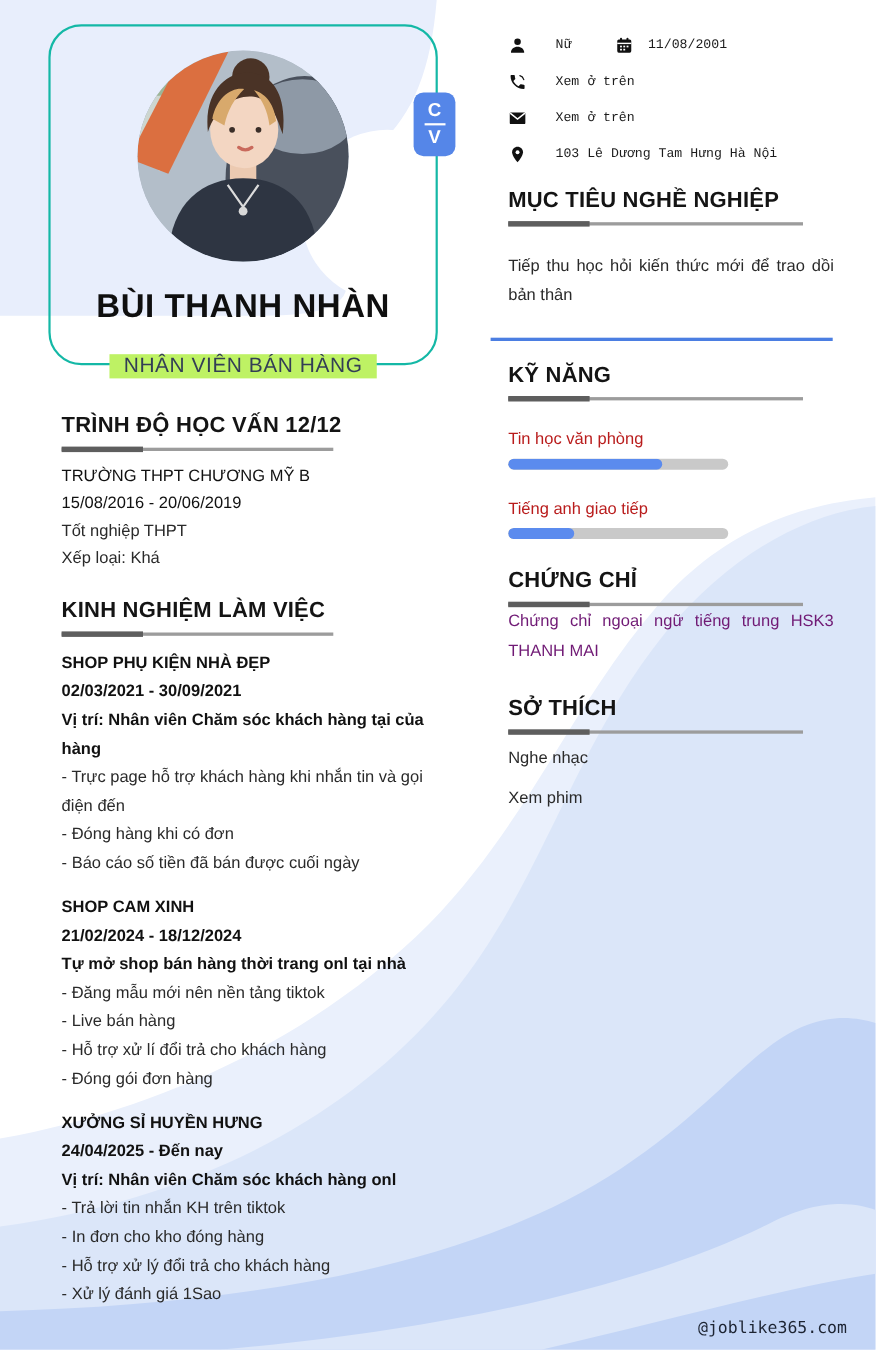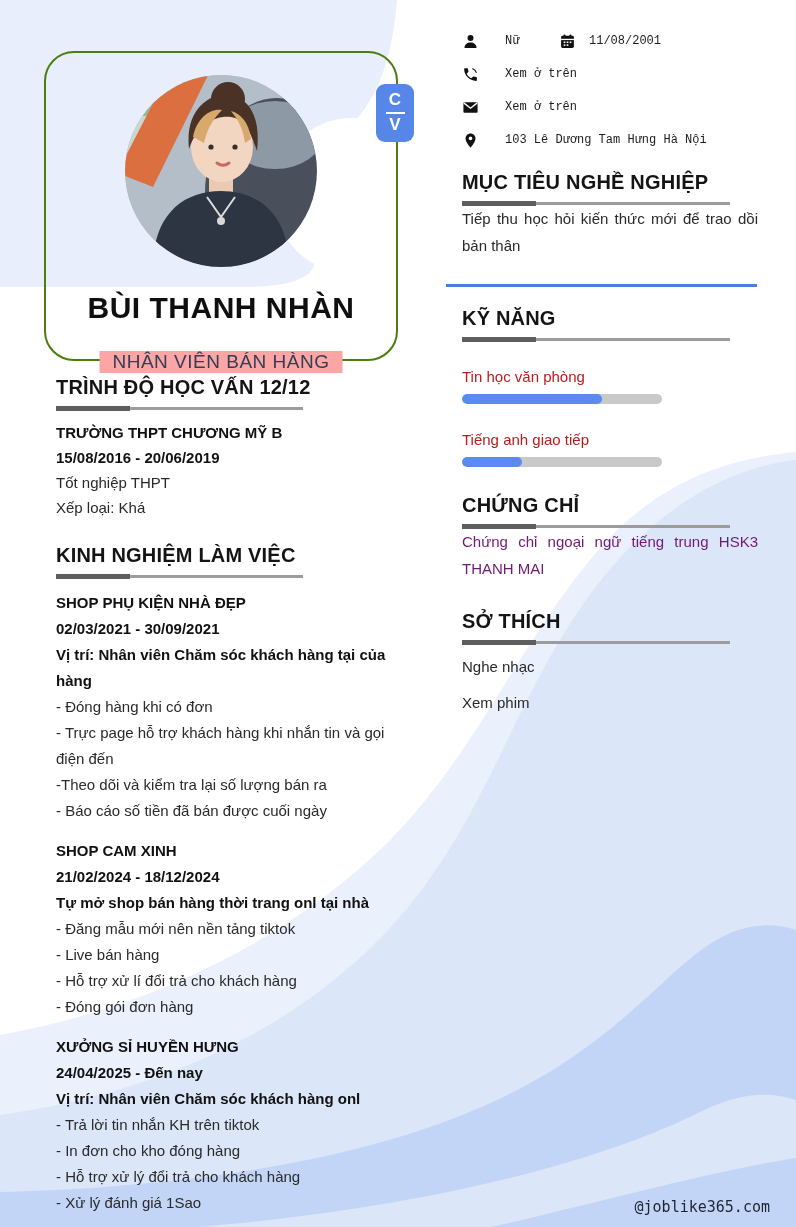--- a/index.html
+++ b/index.html
@@ -5,61 +5,61 @@
   html,body{margin:0;padding:0;}
   body{
     width:796px;height:1227px;position:relative;overflow:hidden;
     background:#ffffff;
     font-family:"Liberation Sans","DejaVu Sans",sans-serif;
     color:#222;
   }
   .bg{position:absolute;inset:0;z-index:0;}
   
   .card{
-    position:absolute;left:44px;top:51px;width:350px;height:306px;
-    border:2px solid #4d7c0f;border-radius:30px;z-index:2;
+    position:absolute;left:44px;top:22px;width:350px;height:306px;
+    border:2px solid #14b8a6;border-radius:30px;z-index:2;
   }
   .photo{
     width:192px;height:192px;border-radius:50%;overflow:hidden;
     margin:22px auto 0;position:relative;background:#aeb9c6;
   }
   .cv-badge{
     position:absolute;left:376px;top:84px;width:38px;height:58px;
     background:#5586e8;border-radius:9px;z-index:3;
     display:flex;flex-direction:column;align-items:center;justify-content:center;
     color:#fff;font-weight:700;font-size:17px;line-height:1.1;
   }
   .cv-badge .bar{width:19px;height:2px;background:#fff;margin:2px 0;}
   .name{
     position:absolute;bottom:34px;left:0;width:100%;text-align:center;
     font-size:30px;font-weight:700;color:#0f0f0f;letter-spacing:.5px;
   }
   .subtitle{
     position:absolute;bottom:-14px;left:50%;transform:translateX(-50%);
-    background:#fca5a5;padding:0 13px;white-space:nowrap;
+    background:#bef264;padding:0 13px;white-space:nowrap;
     font-size:19px;color:#333e55;letter-spacing:.5px;
   }
   
   .sec-title{font-size:20px;font-weight:700;color:#141414;letter-spacing:.2px;}
   .rule{position:relative;height:3px;background:#9c9c9c;margin-top:8px;width:247px;}
   .rule i{position:absolute;left:0;top:-1px;width:74px;height:5px;background:#5e5e5e;display:block;}
   
   .left-col{position:absolute;left:56px;top:376px;width:345px;z-index:2;}
   .edu-lines{margin-top:10px;font-size:15px;line-height:25px;color:#2a2a2a;}
-  .edu-lines .b{font-weight:700;color:#111;}
+  .edu-lines .b{font-weight:400;color:#111;}
   .exp{margin-top:24px;}
   .job{margin-top:12px;font-size:15px;line-height:26px;color:#2a2a2a;}
   .job .b{font-weight:700;color:#111;}
   
   .right-col{position:absolute;left:462px;top:30px;width:296px;z-index:2;}
   .c-row{position:relative;display:flex;align-items:center;gap:26px;height:22px;margin-bottom:11px;font-size:12px;color:#1c1c1c;font-family:Liberation Mono, monospace;}
   .c-row svg{flex:0 0 auto;}
   .pair2{position:absolute;left:97px;top:0;display:flex;align-items:center;gap:13px;height:22px;}
   .right-col .rule{width:268px;}
-  .obj-text{margin-top:0;font-size:15px;line-height:27px;text-align:justify;color:#2a2a2a;}
+  .obj-text{margin-top:23px;font-size:15px;line-height:27px;text-align:justify;color:#2a2a2a;}
   .blue-divider{height:3px;background:#4b7ee2;width:311px;margin-left:-16px;margin-top:25px;}
   .skills{margin-top:20px;}
   .skill-label{margin-top:27px;font-size:15px;color:#b91c1c;}
   .skill-track{margin-top:9px;width:200px;height:10px;border-radius:5px;background:#c9c9c9;overflow:hidden;}
   .skill-fill{height:100%;border-radius:5px;background:#5b8bee;}
   .cert{margin-top:27px;}
   .cert-text{margin-top:0;font-size:15px;line-height:27px;text-align:justify;color:#701a75;}
   .hobby{margin-top:28px;}
   .hobby-item{margin-top:10px;font-size:15px;line-height:26px;color:#2a2a2a;}
   
@@ -142,23 +142,22 @@
   <div class="exp">
     <div class="sec-title">KINH NGHIỆM LÀM VIỆC</div>
     <div class="rule">
         <i></i>
       </div>
 
     <div class="job">
       <div class="b">SHOP PHỤ KIỆN NHÀ ĐẸP</div>
       <div class="b">02/03/2021 - 30/09/2021</div>
       <div class="b">Vị trí: Nhân viên Chăm sóc khách hàng tại của hàng</div>
+      <div>- Trực page hỗ trợ khách hàng khi nhắn tin và gọi điện đến</div>
       <div>- Đóng hàng khi có đơn</div>
-      <div>- Trực page hỗ trợ khách hàng khi nhắn tin và gọi điện đến</div>
-      <div>-Theo dõi và kiểm tra lại số lượng bán ra</div>
       <div>- Báo cáo số tiền đã bán được cuối ngày</div>
     </div>
 
     <div class="job" style="margin-top:14px;">
       <div class="b">SHOP CAM XINH</div>
       <div class="b">21/02/2024 - 18/12/2024</div>
       <div class="b">Tự mở shop bán hàng thời trang onl tại nhà</div>
       <div>- Đăng mẫu mới nên nền tảng tiktok</div>
       <div>- Live bán hàng</div>
       <div>- Hỗ trợ xử lí đổi trả cho khách hàng</div>

